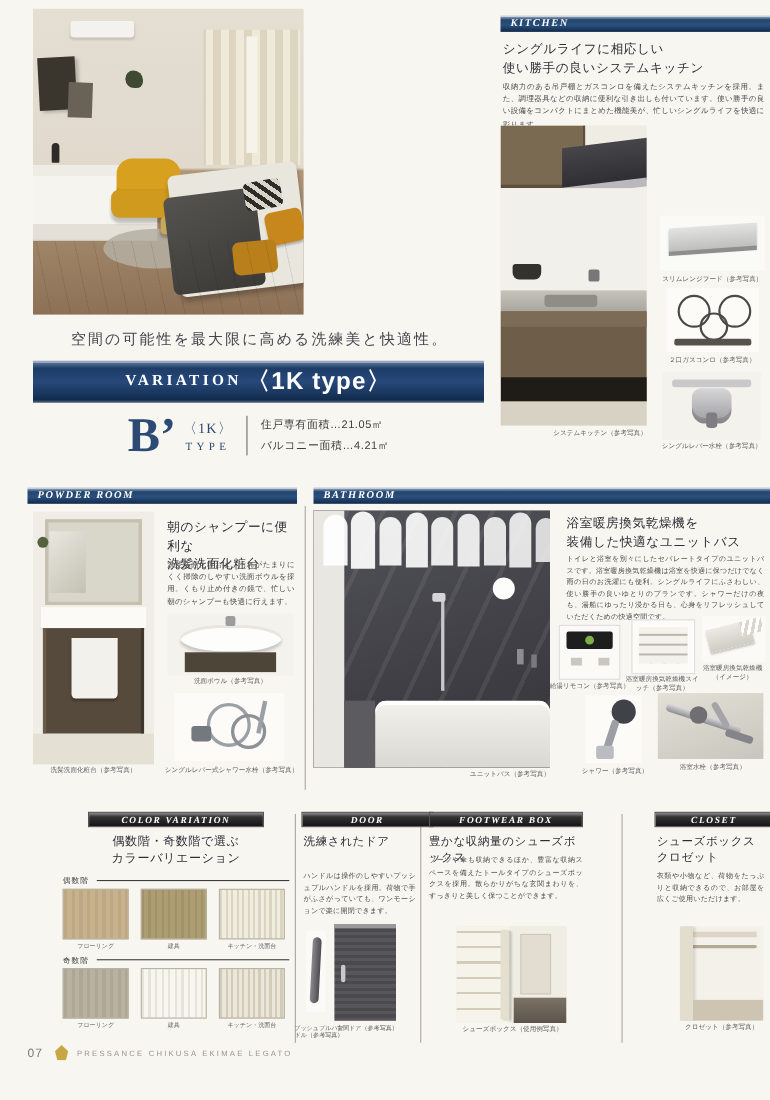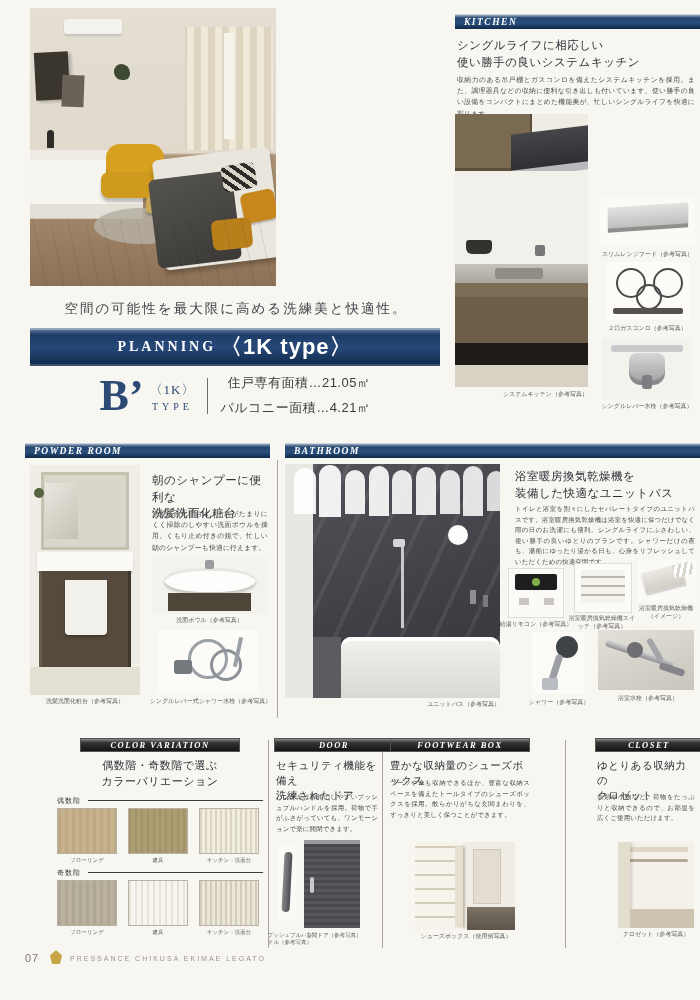--- a/index.html
+++ b/index.html
@@ -24,21 +24,21 @@
   .banner{position:absolute;background:linear-gradient(180deg,#6d84a8 0%,#1d3c66 18%,#27497a 50%,#0e2747 100%);
     box-shadow:inset 0 2px 0 rgba(255,255,255,.35), inset 0 -2px 0 rgba(255,255,255,.18);
     display:flex;align-items:center;justify-content:center;color:#fff;}
   .banner .pl{font-family:"Liberation Serif",serif;font-size:14px;letter-spacing:3px;font-weight:bold;}
   .banner .tp{font-family:"Liberation Sans",sans-serif;font-size:22px;letter-spacing:1px;font-weight:bold;margin-left:4px;}
   .unitrow{position:absolute;display:flex;align-items:center;justify-content:center;}
   .uletter{font-family:"Liberation Serif",serif;font-size:44px;line-height:0.9;color:#2c4a74;font-weight:bold;}
   .ukind{font-family:"Liberation Serif",serif;font-size:13px;color:#2c4a74;letter-spacing:1px;}
   .uword{font-family:"Liberation Serif",serif;font-size:10px;color:#2c4a74;letter-spacing:4px;margin-top:2px;}
   .udiv{width:1px;height:36px;background:#6b6b6b;margin:0 12px;}
-  .uspec{font-size:13px;color:#3c3c3c;line-height:1.9;letter-spacing:0.5px;text-align:right;}
+  .uspec{font-size:10px;color:#3c3c3c;line-height:1.9;letter-spacing:0.5px;}
   .ftext{font-size:7px;color:#97958c;letter-spacing:2px;}
   .fpage{font-size:11px;color:#7c7a72;letter-spacing:1px;}
 </style>
 </head>
 <body>
 
 <div class="photo" style="left:30px;top:8px;width:246px;height:278px;background:linear-gradient(180deg,#e4ded3 0%,#e0d9cc 52%,#b1977a 53%,#8d7156 100%);">
   <div class="abs" style="left:14%;top:4%;width:58px;height:15px;background:#f4f2ee;border-radius:3px;box-shadow:0 2px 2px rgba(0,0,0,.12);"></div>
   <div class="abs" style="left:63%;top:7%;width:35%;height:44%;background:repeating-linear-gradient(90deg,#efe9da 0 7px,#ded5c0 7px 14px);border-left:2px solid #d8d1c2;"></div>
   <div class="abs" style="left:79%;top:9%;width:10px;height:38%;background:#f6f3ea;"></div>
@@ -99,21 +99,21 @@
 <div class="photo" style="left:602px;top:338px;width:90px;height:62px;background:#f4f2ec;">
   <div class="abs" style="left:10%;top:12%;width:80%;height:10%;background:#c9c9cc;border-radius:3px;"></div>
   <div class="abs" style="left:30%;top:24%;width:40%;height:52%;background:linear-gradient(180deg,#d6d6d8,#9d9da0);border-radius:8px 8px 12px 12px;box-shadow:inset 0 -5px 0 rgba(0,0,0,.15);"></div>
   <div class="abs" style="left:44%;top:60%;width:12%;height:22%;background:#7e7e82;border-radius:3px;"></div>
 </div>
 <div class="cap" style="left:598px;top:402px;width:98px;text-align:center;">シングルレバー水栓（参考写真）</div>
 
 <div class="tagline" style="left:30px;top:300px;width:412px;">空間の可能性を最大限に高める洗練美と快適性。</div>
 
 <div class="banner" style="left:30px;top:328px;width:410px;height:38px;">
-  <span class="pl">PLANNING</span>
+  <span class="pl">VARIATION</span>
   <span class="tp">〈1K type〉</span>
 </div>
 
 <div class="unitrow" style="left:30px;top:372px;width:410px;height:48px;">
   <span class="uletter">B’</span>
   <span style="display:flex;flex-direction:column;align-items:center;margin-left:6px;">
     <span class="ukind">〈1K〉</span>
     <span class="uword">TYPE</span>
   </span>
   <span class="udiv"></span>
@@ -254,21 +254,20 @@
 <div class="swatch" style="left: 128px; top: 880px; width: 60px; height: 46px; background-image: repeating-linear-gradient(90deg, rgba(0, 0, 0, 0.04) 0px, rgba(0, 0, 0, 0.04) 2px, rgba(255, 255, 255, 0.5) 2px, rgba(255, 255, 255, 0.5) 6px); background-color: rgb(239, 236, 225);"></div>
 <div class="swatch" style="left: 199px; top: 880px; width: 60px; height: 46px; background-image: repeating-linear-gradient(90deg, rgba(0, 0, 0, 0.05) 0px, rgba(0, 0, 0, 0.05) 2px, rgba(255, 255, 255, 0.4) 2px, rgba(255, 255, 255, 0.4) 5px); background-color: rgb(221, 214, 194);"></div>
 <div class="swname" style="left:57px;top:929px;width:60px;">フローリング</div>
 <div class="swname" style="left:128px;top:929px;width:60px;">建具</div>
 <div class="swname" style="left:199px;top:929px;width:60px;">キッチン・洗面台</div>
 
 <div class="bar-dark" style="left:274px;top:738px;width:120px;text-align:center;">
   <span>DOOR</span>
 </div>
 <div class="jheead" style="left:276px;top:758px;width:104px;font-size:10.5px;">
-  <div>セキュリティ機能を備え</div>
   <div>洗練されたドア</div>
 </div>
 <div class="jbody" style="left:276px;top:792px;width:102px;font-size:6.4px;">ハンドルは操作のしやすいプッシュプルハンドルを採用。荷物で手がふさがっていても、ワンモーションで楽に開閉できます。</div>
 
 <div class="photo" style="left:278px;top:846px;width:18px;height:74px;background:#fbfaf7;">
   <div class="abs" style="left:28%;top:8%;width:8px;height:60px;background:linear-gradient(90deg,#8a8a8e,#4d4d51);border-radius:4px;transform:rotate(3deg);"></div>
 </div>
 <div class="photo" style="left:304px;top:840px;width:56px;height:88px;background:repeating-linear-gradient(0deg,#57575b 0 3px,#4a4a4e 3px 6px);">
   <div class="abs" style="left:0;top:0;width:100%;height:4px;background:#9a9a9e;"></div>
   <div class="abs" style="left:10%;top:42%;width:4px;height:16px;background:#c9c9cd;border-radius:2px;"></div>
@@ -288,21 +287,21 @@
   <div class="abs" style="left:52%;top:0;width:48%;height:100%;background:#f0ede5;"></div>
   <div class="abs" style="left:58%;top:8%;width:26%;height:60%;background:#e2ddd0;border:1px solid #cfc8b8;"></div>
   <div class="abs" style="left:52%;top:74%;width:48%;height:26%;background:linear-gradient(180deg,#7c7265,#5c544a);"></div>
 </div>
 <div class="cap" style="left:420px;top:932px;width:92px;text-align:center;">シューズボックス（使用例写真）</div>
 
 <div class="bar-dark" style="left:595px;top:738px;width:108px;">
   <span>CLOSET</span>
 </div>
 <div class="jheead" style="left:597px;top:758px;width:100px;font-size:10.5px;">
-  <div>ゆとりある収納力の</div>
+  <div>シューズボックス</div>
   <div>クロゼット</div>
 </div>
 <div class="jbody" style="left:597px;top:792px;width:98px;font-size:6.4px;">衣類や小物など、荷物をたっぷりと収納できるので、お部屋を広くご使用いただけます。</div>
 
 <div class="photo" style="left:618px;top:842px;width:76px;height:86px;background:#f4f1ea;">
   <div class="abs" style="left:8%;top:6%;width:84%;height:6%;background:#ddd6c6;"></div>
   <div class="abs" style="left:8%;top:20%;width:84%;height:3px;background:#b3aa96;border-radius:2px;"></div>
   <div class="abs" style="left:0;top:0;width:16%;height:100%;background:#e3ddcd;box-shadow:2px 0 3px rgba(0,0,0,.15);"></div>
   <div class="abs" style="left:16%;top:78%;width:84%;height:22%;background:#cdc5b2;"></div>
 </div>

